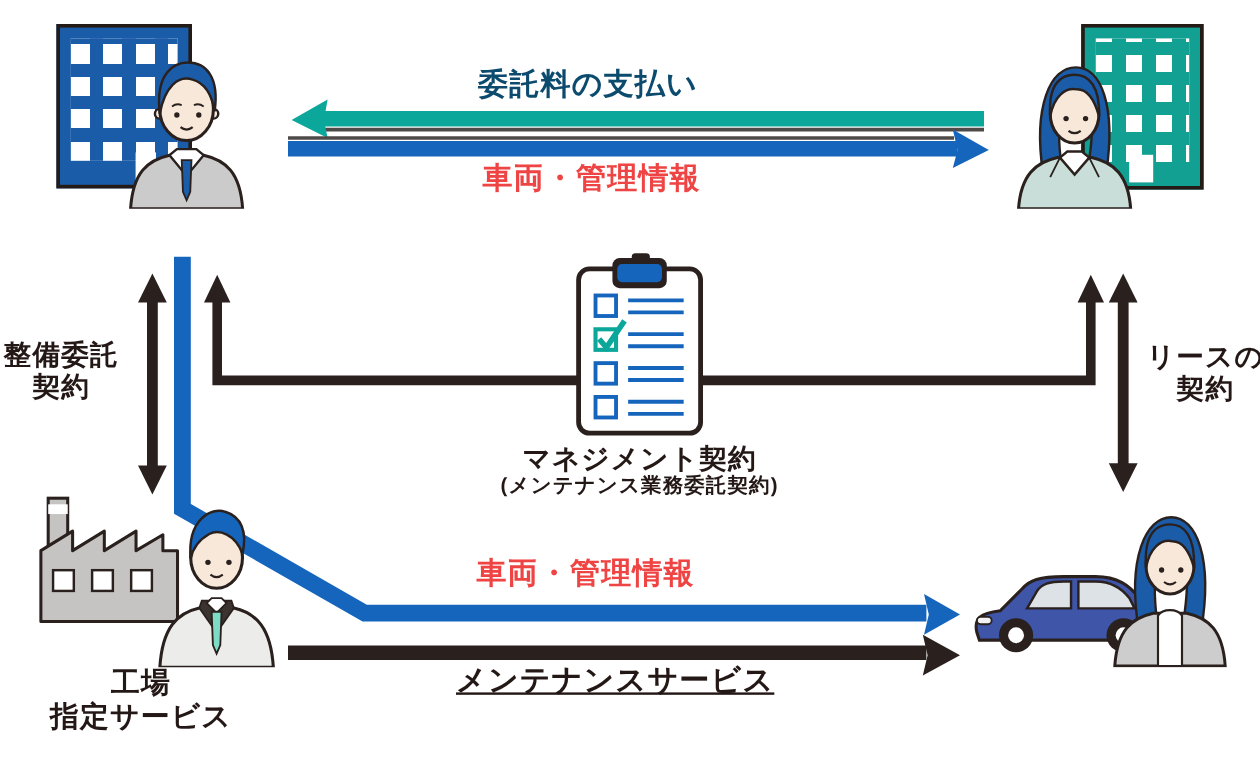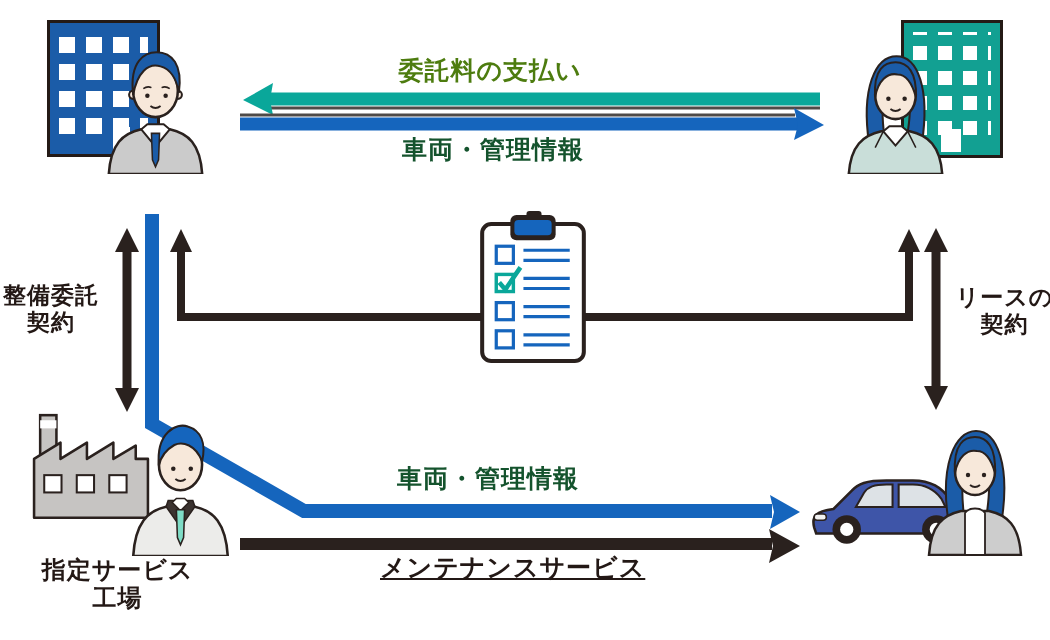--- a/index.html
+++ b/index.html
@@ -1,22 +1,22 @@
 <!DOCTYPE html>
 <html><head>
 <meta charset="utf-8">
 <style>
   html,body{margin:0;padding:0;background:#fff;}
   .canvas{position:relative;width:1050px;height:640px;background:#fff;overflow:hidden;
           font-family:"Liberation Sans","DejaVu Sans",sans-serif;}
   .connectors{position:absolute;left:0;top:0;z-index:1;}
   .entity{position:absolute;z-index:2;}
   .lbl{position:absolute;z-index:3;font-weight:bold;text-align:center;white-space:nowrap;line-height:1.18;letter-spacing:1px;}
-  .c-teal{color:#4d7c0f;}
-  .c-blue{color:#14532d;}
+  .c-teal{color:#0c4a6e;}
+  .c-blue{color:#ef4444;}
   .c-dark{color:#231815;}
   .bldg{position:absolute;border:3px solid #241a16;}
   .bldg .windows{position:absolute;left:9px;right:9px;top:9px;bottom:20px;background-color:#fff;}
   .bldg-blue{background:#1b5ca8;}
   .bldg-blue .windows{background-image:
       repeating-linear-gradient(90deg,transparent 0 16px,#1b5ca8 16px 27px),
       repeating-linear-gradient(0deg,transparent 0 16px,#1b5ca8 16px 27px);}
   .bldg-teal{background:#12a092;}
   .bldg-teal .windows{background-image:
       repeating-linear-gradient(90deg,transparent 0 14px,#12a092 14px 25px),
@@ -131,20 +131,22 @@
       <rect x="17" y="92" width="17" height="17" fill="#fff"></rect>
       <line x1="44" y1="96" x2="90" y2="96"></line>
         <line x1="44" y1="106" x2="90" y2="106"></line>
       <rect x="17" y="120" width="17" height="17" fill="#fff"></rect>
       <line x1="44" y1="124" x2="90" y2="124"></line>
         <line x1="44" y1="134" x2="90" y2="134"></line>
     </g>
     <rect x="17" y="64" width="17" height="17" fill="#fff" stroke="#0aa79a" stroke-width="3.4"></rect>
     <path d="M20,72 L26,79 L41,57" fill="none" stroke="#0aa79a" stroke-width="4.5"></path>
   </svg>
+  <div class="lbl c-dark" style="left:408px;top:369px;width:250px;font-size:23px;">マネジメント契約</div>
+  <div class="lbl c-dark" style="left:378px;top:395px;width:310px;font-size:17px;">(メンテナンス業務委託契約)</div>
 
   <div class="lbl c-blue" style="left:378px;top:464px;width:220px;font-size:25px;">車両・管理情報</div>
   <div class="lbl c-dark" style="left:380px;top:553px;width:250px;font-size:25px;text-decoration:underline;">メンテナンスサービス</div>
 
   <svg class="entity" style="left:30px;top:412px;" width="122" height="108" viewBox="0 0 120 106">
     <rect x="10" y="3" width="16" height="48" fill="#c6c4c2" stroke="#2a211e" stroke-width="2.5"></rect>
     <rect x="10" y="8" width="16" height="8" fill="#ffffff"></rect>
     <path d="M4,104 L4,46 L30,30 L30,46 L56,30 L56,46 L82,30 L82,46 L104,33 L104,46 L116,46 L116,104 Z" fill="#c6c4c2" stroke="#2a211e" stroke-width="2.5" stroke-linejoin="round"></path>
     <rect x="14" y="62" width="17" height="17" fill="#ffffff" stroke="#2a211e" stroke-width="2"></rect>
     <rect x="46" y="62" width="17" height="17" fill="#ffffff" stroke="#2a211e" stroke-width="2"></rect>
@@ -155,22 +157,22 @@
     <path d="M36,96 L50,116 L64,96 L62,90 L38,90 Z" fill="#3b3330" stroke="#2a211e" stroke-width="1.5"></path>
     <path d="M42,92 L50,100 L58,92 L54,88 L46,88 Z" fill="#ffffff" stroke="#2a211e" stroke-width="1.5"></path>
     <path d="M46,99 L54,99 L53,126 L50,133 L47,126 Z" fill="#7edcc6" stroke="#2a211e" stroke-width="1.5"></path>
     <ellipse cx="50" cy="55" rx="21" ry="25" fill="#f7e8da" stroke="#2a211e" stroke-width="2.5"></ellipse>
     <path d="M29,56 C26,24 46,14 57,18 C70,22 75,34 71,52 C65,36 52,32 44,36 C37,40 31,46 29,56 Z" fill="#1565bd" stroke="#2a211e" stroke-width="2"></path>
     <circle cx="43" cy="59" r="2.2" fill="#2a211e"></circle>
       <circle cx="60" cy="59" r="2.2" fill="#2a211e"></circle>
     <path d="M45,69 Q50,73 55,69" fill="none" stroke="#2a211e" stroke-width="1.8"></path>
   </svg>
   <div class="lbl c-dark" style="left:30px;top:556px;width:175px;font-size:24px;">
+    <div>工場</div>
     <div>指定サービス</div>
-    <div>工場</div>
   </div>
 
   <svg class="entity" style="left:806px;top:468px;" width="168" height="80" viewBox="0 0 165 78">
     <path d="M8,58 C5,46 11,42 27,40 L45,22 C51,15 59,12 79,12 L105,12 C123,12 133,19 141,30 L147,40 C159,42 163,47 161,58 L158,64 L10,64 Z" fill="#3e55a8" stroke="#2a211e" stroke-width="2.5"></path>
     <path d="M49,38 L57,24 C61,18 67,16 79,16 L85,16 L85,38 Z" fill="#dde2e6" stroke="#2a211e" stroke-width="2"></path>
     <path d="M91,16 L105,16 C119,16 127,22 133,30 L137,38 L91,38 Z" fill="#dde2e6" stroke="#2a211e" stroke-width="2"></path>
     <rect x="8" y="45" width="12" height="6" rx="3" fill="#f2f2f2" stroke="#2a211e" stroke-width="1.5"></rect>
     <circle cx="40" cy="60" r="14" fill="#2a211e"></circle>
       <circle cx="40" cy="60" r="6.5" fill="#ffffff"></circle>
     <circle cx="128" cy="60" r="14" fill="#2a211e"></circle>

